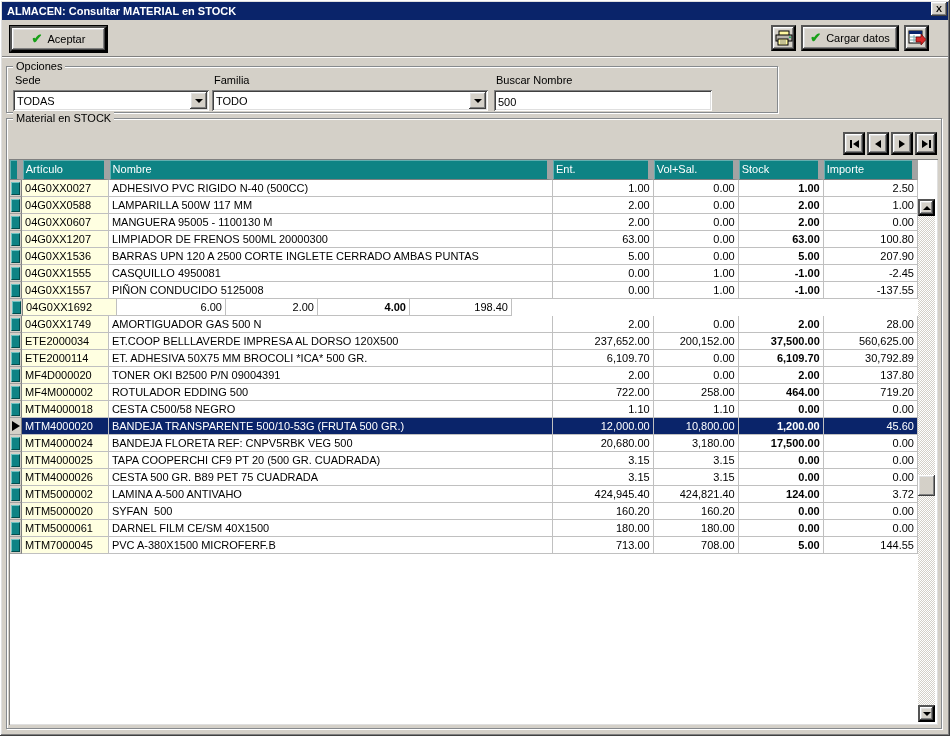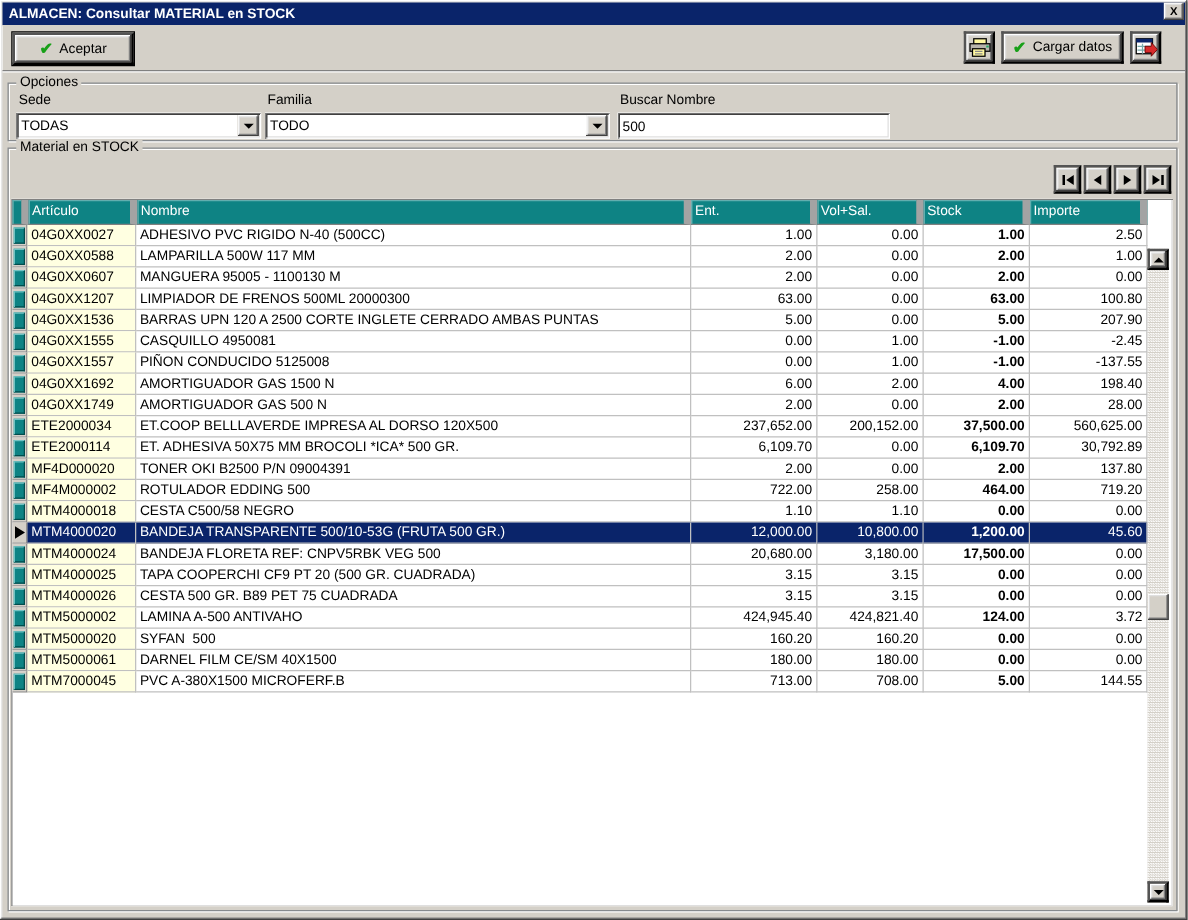--- a/index.html
+++ b/index.html
@@ -51,21 +51,21 @@
   
   .groupbox {
     position:absolute;
     border:1px solid #868a8e;
     box-shadow: inset 1px 1px 0 #fff, 1px 1px 0 #fff;
   }
   .groupbox .legend {
     position:absolute; top:-7px; left:6px;
     background:var(--window-bg,#D4D0C8); padding:0 3px; font-size:11px;
   }
-  .gb-options { left:6px; top:66px; width:936px; height:47px; }
+  .gb-options { left:6px; top:66px; width:772px; height:47px; }
   .gb-stock   { left:6px; top:118px; width:936px; height:611px; }
 
   .fld-label { position:absolute; font-size:11px; }
   .sunken {
     background:#fff;
     box-shadow: inset 1px 1px #808080, inset -1px -1px #fff, inset 2px 2px #404040, inset -2px -2px #dfdfdf;
     gap: 40px;
   }
   .combo { position:absolute; height:21px; display:flex; align-items:center; }
   .combo-text { flex:1; padding-left:4px; padding-top:1px; overflow:hidden; white-space:nowrap; }
@@ -299,21 +299,20 @@
               <div class="cell c-art w-art">04G0XX1557</div>
               <div class="cell c-nom w-nom">PIÑON CONDUCIDO 5125008</div>
               <div class="cell c-ent w-ent">0.00</div>
               <div class="cell c-vol w-vol">1.00</div>
               <div class="cell c-stk w-stk">-1.00</div>
               <div class="cell c-imp w-imp">-137.55</div>
             </div>
             <div class="grid-row">
               <div class="cell c-ind w-ind"><span class="sq"></span></div>
               <div class="cell c-art w-art">04G0XX1692</div>
-              <div class="cell c-nom w-nom">AMORTIGUADOR GAS 1500 N</div>
               <div class="cell c-ent w-ent">6.00</div>
               <div class="cell c-vol w-vol">2.00</div>
               <div class="cell c-stk w-stk">4.00</div>
               <div class="cell c-imp w-imp">198.40</div>
             </div>
             <div class="grid-row">
               <div class="cell c-ind w-ind"><span class="sq"></span></div>
               <div class="cell c-art w-art">04G0XX1749</div>
               <div class="cell c-nom w-nom">AMORTIGUADOR GAS 500 N</div>
               <div class="cell c-ent w-ent">2.00</div>

